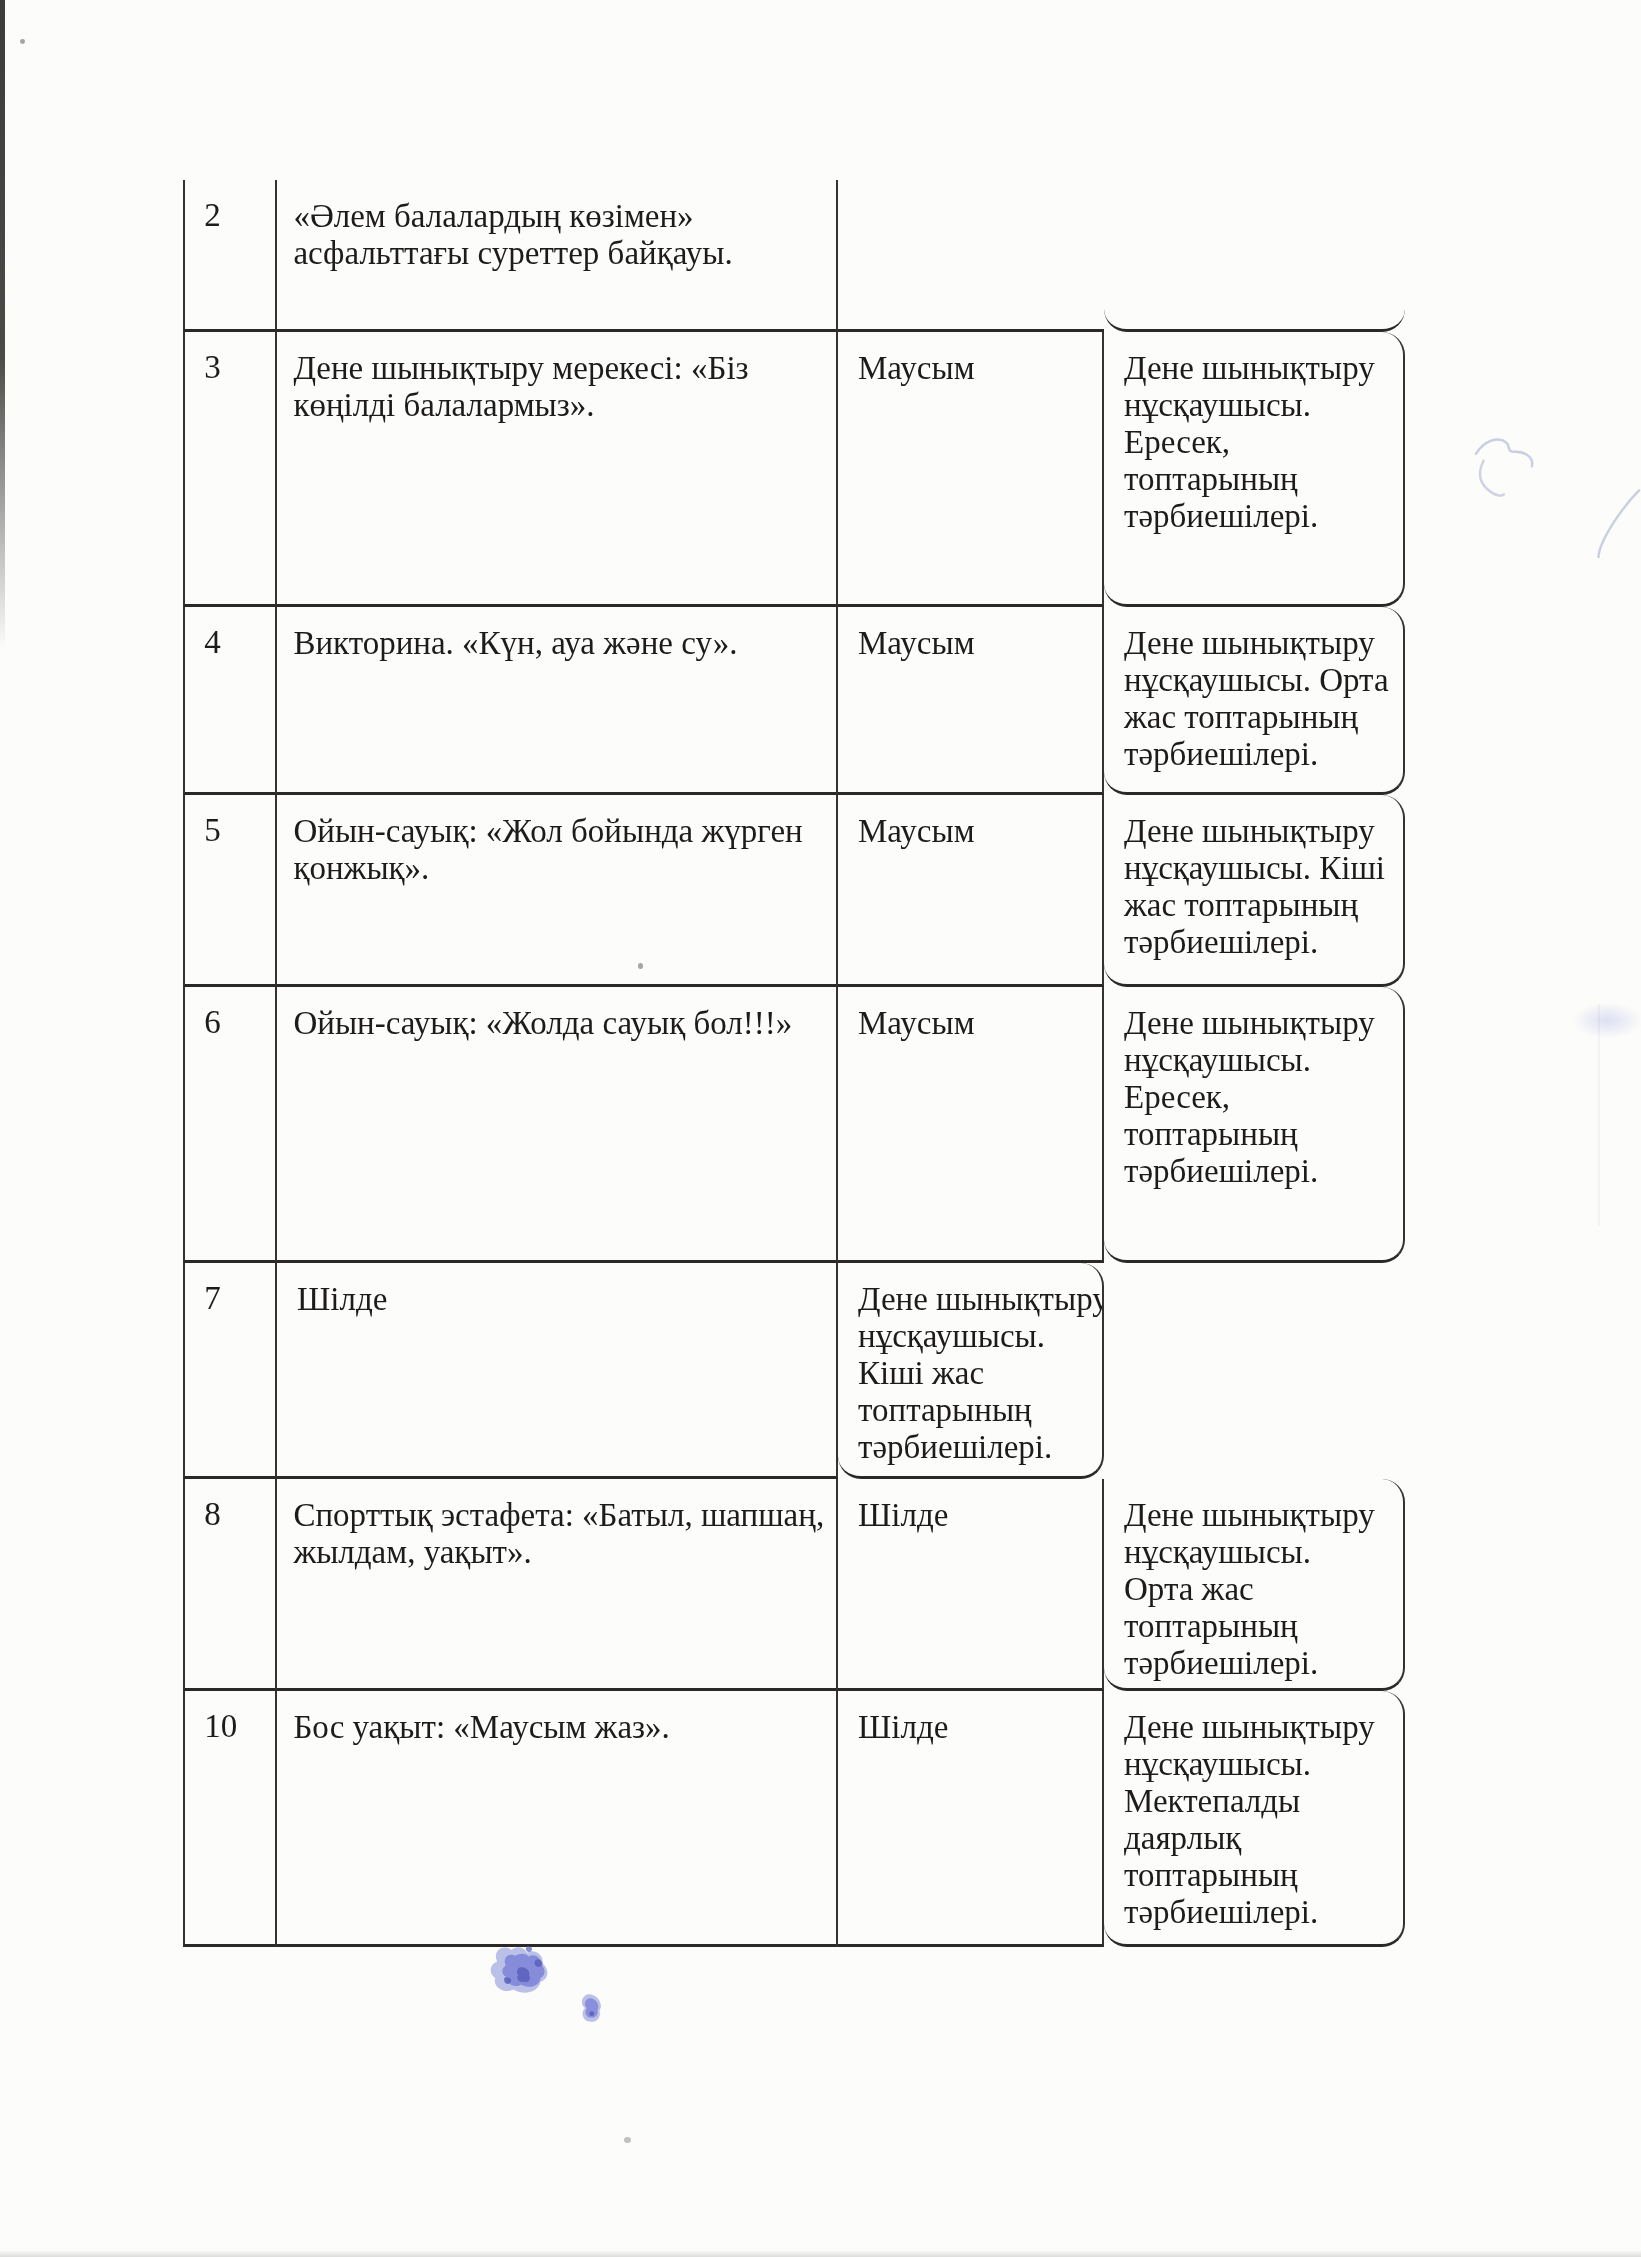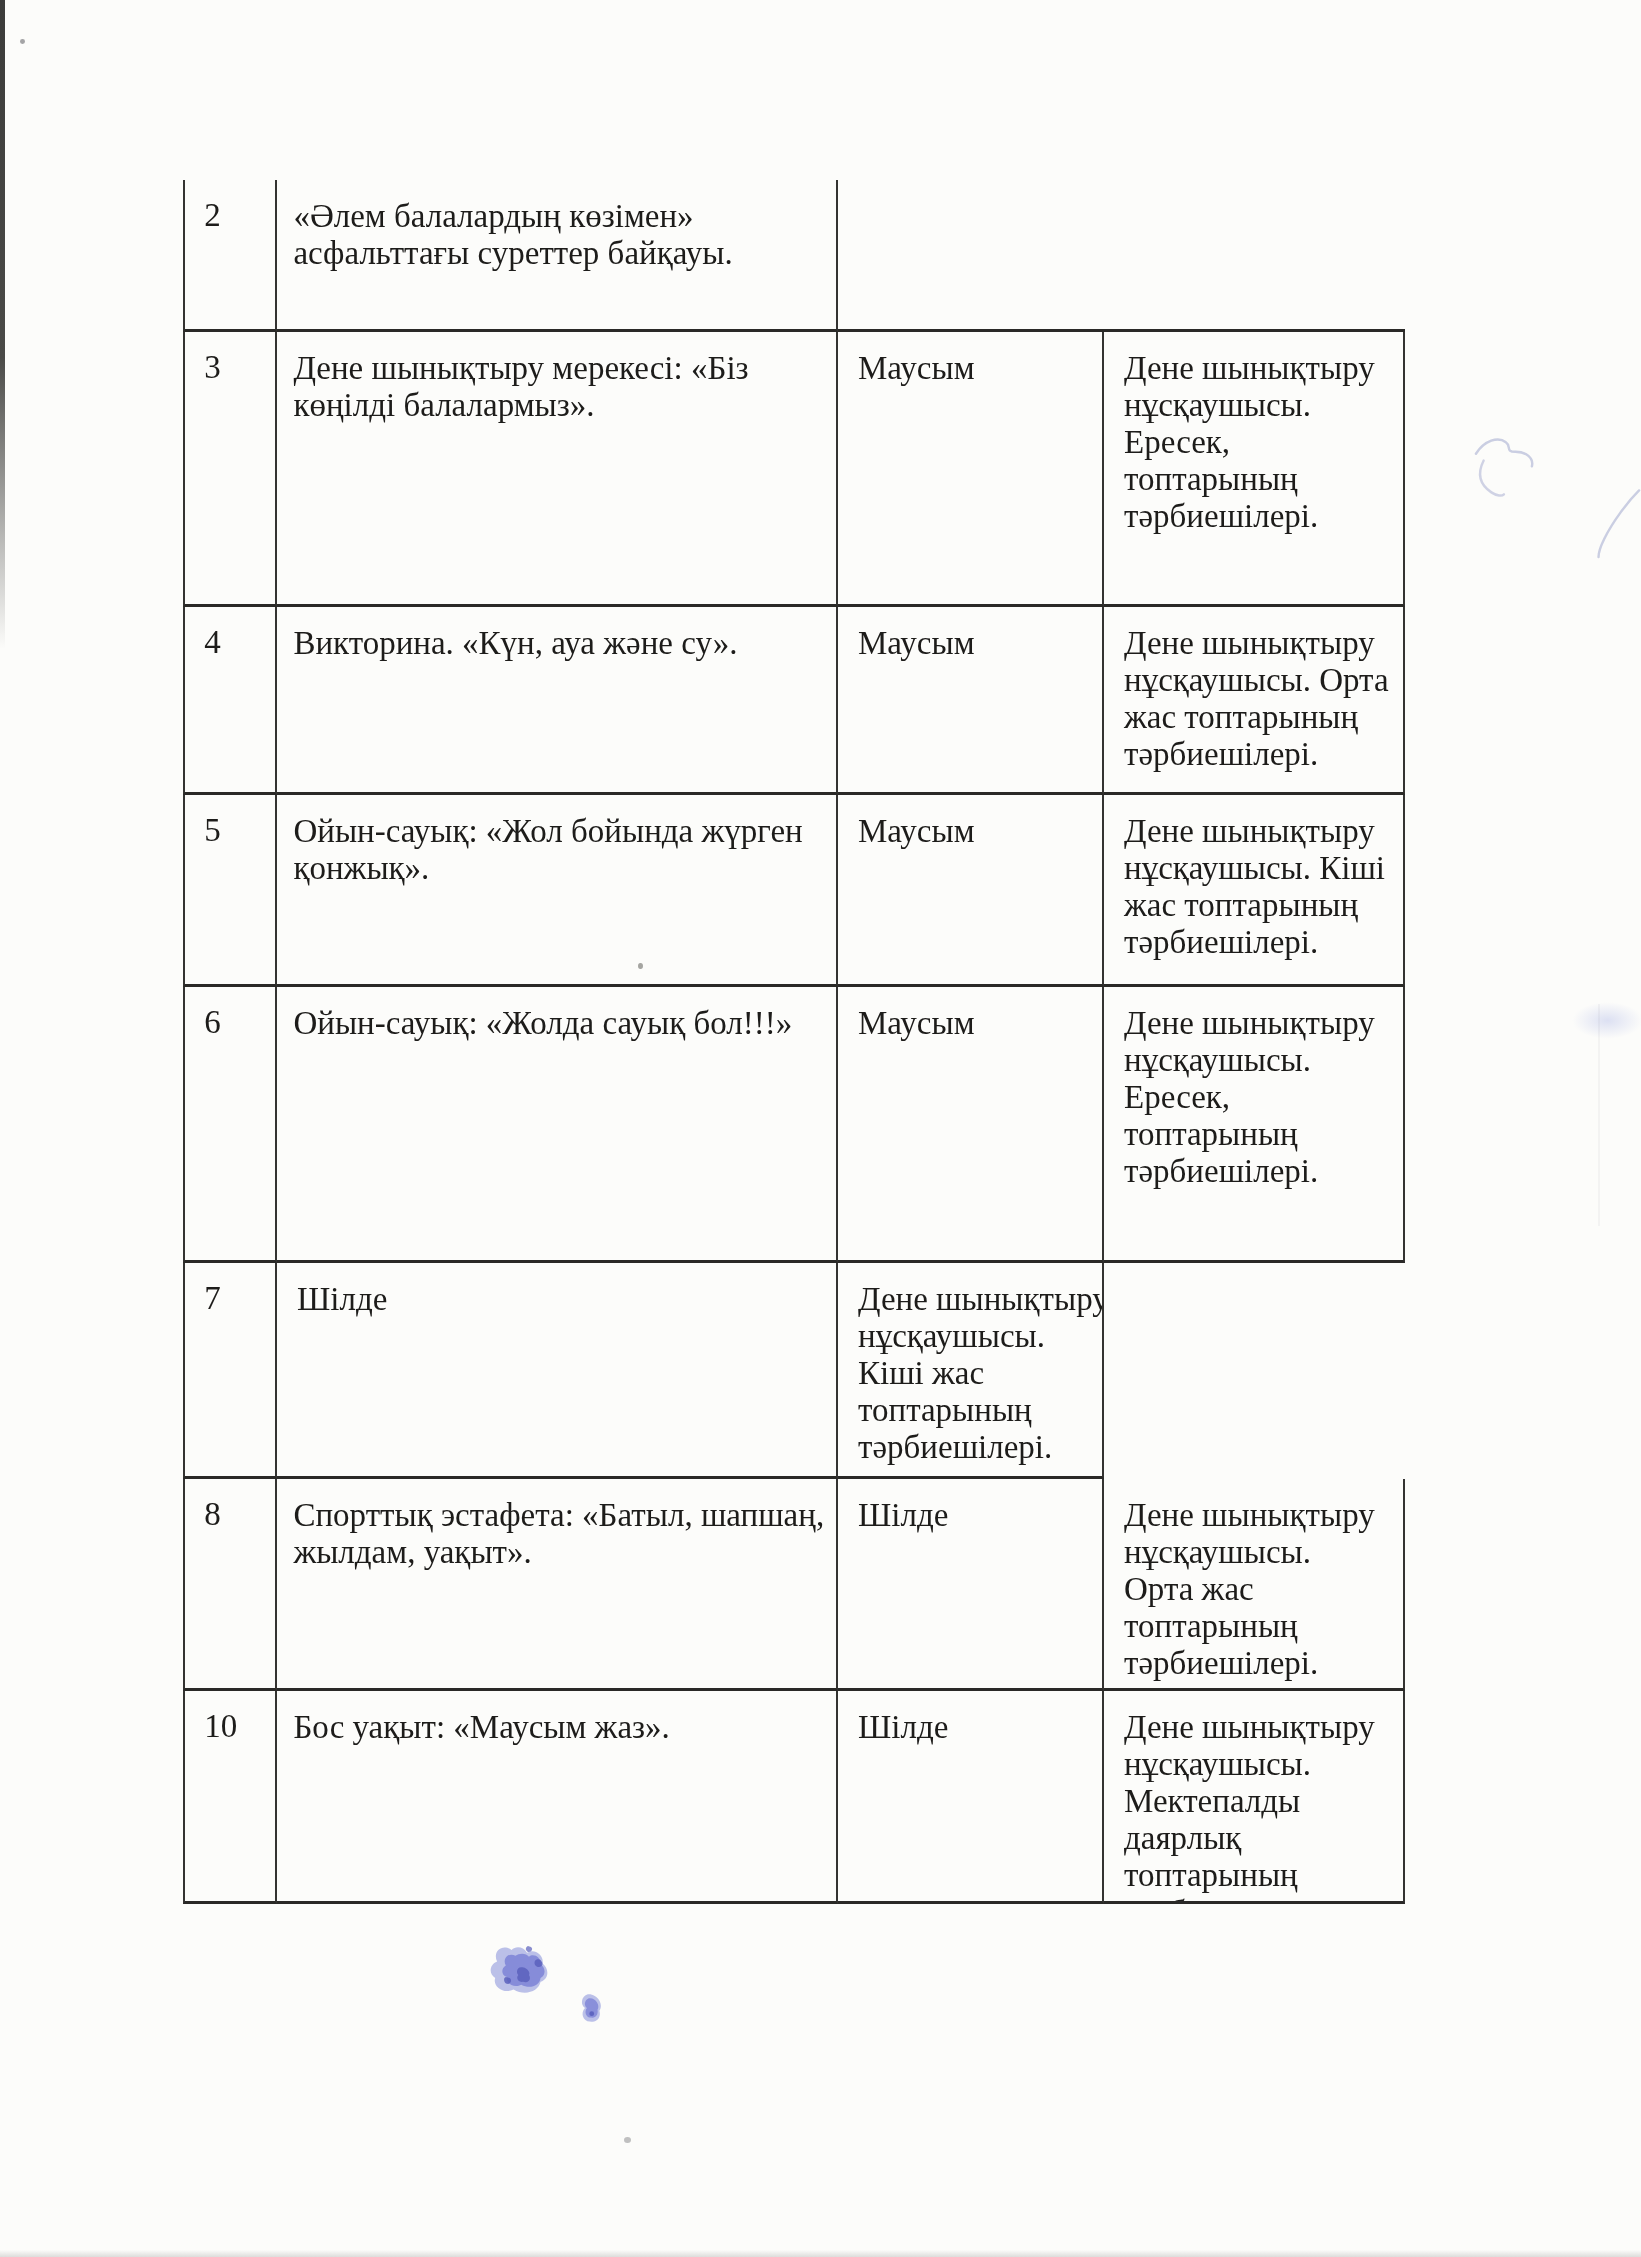--- a/index.html
+++ b/index.html
@@ -8,32 +8,32 @@
     background:#fcfcfa;overflow:hidden;
     font-family:"Liberation Serif","DejaVu Serif",serif;
     color:#1d1c1a;
   }
   
   .scan-table{
     position:absolute;left:183px;top:180px;width:1221px;
   }
   .row{display:grid;grid-template-columns:94px 561px 266px 301px;}
   .r0{height:152px}.r1{height:275px}.r2{height:188px}.r3{height:192px}
-  .r4{height:276px}.r5{height:216px}.r6{height:212px}.r7{height:213px}
+  .r4{height:276px}.r5{height:216px}.r6{height:212px}.r7{height:256px}
   .cell{
     box-sizing:border-box;
     border-right:2.9px solid #343331;
     border-bottom:3.9px solid #2a2927;
     font-size:33px;line-height:37px;
     white-space:pre;overflow:hidden;
   }
   .c0{border-left:2.9px solid #343331;padding:17.4px 3.9px 0 19.3px;}
   .c1{padding:18.3px 9.7px 0 16.4px;font-family:Liberation Serif, serif;}
   .c2{padding:18.3px 5.8px 0 20px;}
-  .c3{padding:18.3px 3.9px 0 20px;}
+  .c3{padding:18.3px 3.9px 0 20px;border-radius:23px;}
   .no-right{border-right:none;}
   
   .edge-left{
     position:absolute;left:0;top:0;width:4.8px;height:649px;
     background:linear-gradient(to bottom,#3c3c3a 0%,#4a4a47 55%,rgba(92,92,88,0) 100%);
   }
   .speck{position:absolute;border-radius:50%;}
   .sp1{left:20px;top:39px;width:4.8px;height:4.8px;background:#87878a;opacity:.75;}
   .sp2{left:638px;top:963px;width:4.8px;height:5.8px;background:#5c5c58;opacity:.55;}
   .sp3{left:624px;top:2137px;width:6.8px;height:5.8px;background:#98989a;opacity:.6;}

